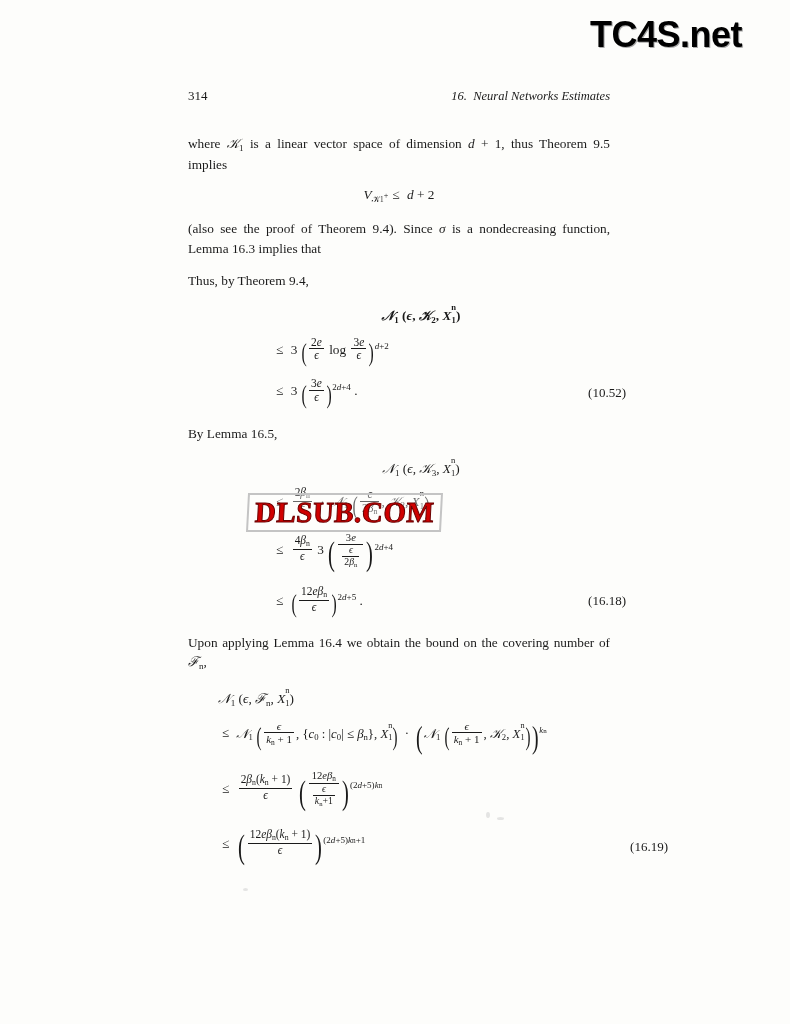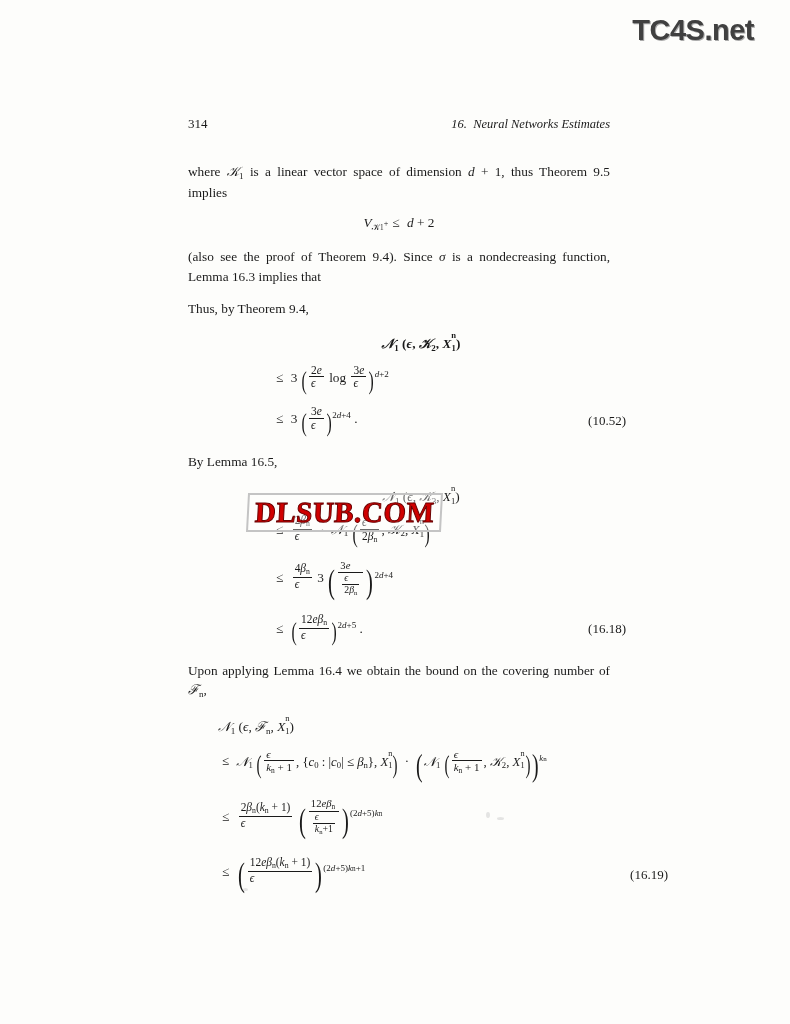--- a/index.html
+++ b/index.html
@@ -19,26 +19,26 @@
   .page {
     position: absolute;
     inset: 0;
     background: #fdfdfb;
   }
 
   
   .wm-top {
     position: absolute;
     top: 14px;
-    right: 36px;
+    right: 48px;
     font-family: "Liberation Sans", sans-serif;
     font-weight: bold;
-    font-size: 29px;
+    font-size: 36px;
     letter-spacing: -0.5px;
-    color: #404040;
+    color: #000000;
     text-shadow: 1px 1px 0 #aaa;
   }
   .wm-bottom {
     position: absolute;
     bottom: 24px;
     right: 30px;
     font-family: "Liberation Serif", serif;
     font-weight: bold;
     font-size: 26px;
     color: #c00000;
@@ -67,21 +67,21 @@
     bottom: -3px;
     border: 2px solid #c4c4c4;
     background: rgba(255,255,255,0.35);
     z-index: -1;
   }
 
   
   .content {
     position: absolute;
     left: 188px;
-    top: 116px;
+    top: 88px;
     width: 422px;
   }
 
   .runhead {
     display: flex;
     justify-content: space-between;
     align-items: baseline;
     font-size: 12.5px;
     margin-bottom: 30px;
   }
@@ -132,21 +132,21 @@
   .supsub {
     display: inline-block;
     vertical-align: -0.35em;
     font-size: 0.68em;
     line-height: 1.02;
     text-align: center;
   }
   .frac {
     display: inline-block;
     vertical-align: -0.52em;
-    text-align: left;
+    text-align: center;
     font-size: 0.86em;
     line-height: 1.12;
     margin: 0 2px;
   }
   .frac .num { display: block; padding: 0 2px; }
   .frac .den { display: block; border-top: 1px solid #1a1a1a; padding: 0 2px; }
   .paren {
     display: inline-block;
     font-size: 1.9em;
     vertical-align: -0.30em;

